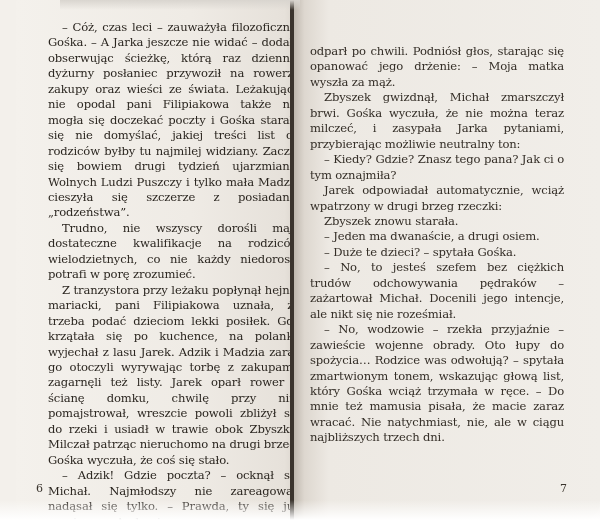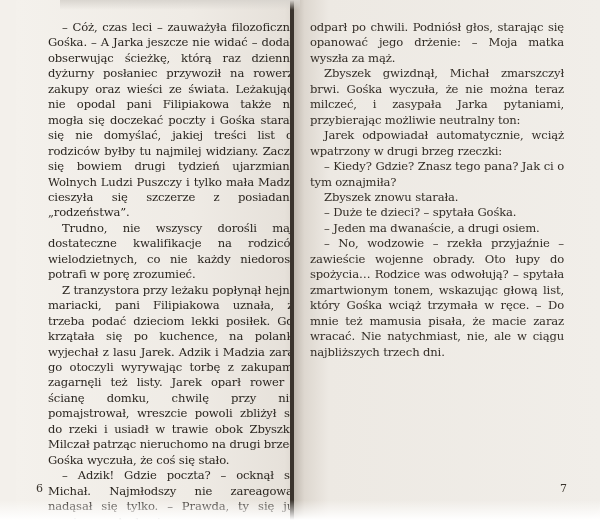--- a/index.html
+++ b/index.html
@@ -38,21 +38,21 @@
     .text-block {
       position: absolute;
       font-size: 11.6px;
       line-height: 15.45px;
       text-align: justify;
       letter-spacing: -0.15px;
     }
     .page-left .text-block { left: 32px; top: 20px; width: 252px; }
     .page-right .text-block { left: 18px; top: 20px; width: 254px; color: #332d26; }
     .para { margin: 0; text-indent: 14px; }
-    .para.noindent { text-indent: 0; }
+    .para.noindent { text-indent: 0; margin-top: 24px; }
     .page-number {
       position: absolute; top: 482px;
       font-size: 11px; color: #3a342d;
     }
     .page-left .page-number { left: 20px; }
     .page-right .page-number { left: 268px; }
     .bottom-fade {
       position: absolute; left: 0; bottom: 0; width: 600px; height: 20px;
       background: linear-gradient(to bottom, rgba(255,255,255,0), #ffffff);
     }
@@ -69,25 +69,26 @@
       <p class="para">– Adzik! Gdzie poczta? – ocknął się Michał. Najmłodszy nie zareagował, nadąsał się tylko. – Prawda, ty się już uważasz za Andrzeja, przepraszam.</p>
 
     </div>
     <div class="page-number">6</div>
   </div>
 
   <div class="page page-right">
     <div class="text-block">
       <p class="para noindent">odparł po chwili. Podniósł głos, starając się opanować jego drżenie: – Moja matka wyszła za mąż.</p>
       <p class="para">Zbyszek gwizdnął, Michał zmarszczył brwi. Gośka wyczuła, że nie można teraz milczeć, i zasypała Jarka pytaniami, przybierając możliwie neutralny ton:</p>
+      <p class="para">– Kiedy? Gdzie? Znasz tego pana? Jak ci o tym oznajmiła?</p>
       <p class="para">Jarek odpowiadał automatycznie, wciąż wpatrzony w drugi brzeg rzeczki:</p>
-      <p class="para">– Kiedy? Gdzie? Znasz tego pana? Jak ci o tym oznajmiła?</p>
       <p class="para">Zbyszek znowu starała.</p>
+      <p class="para">– Jeden ma dwanaście, a drugi osiem.</p>
       <p class="para">– Duże te dzieci? – spytała Gośka.</p>
-      <p class="para">– Jeden ma dwanaście, a drugi osiem.</p>
+      <p class="para">– No, to jesteś szefem bez ciężkich trudów odchowywania pędraków – zażartował Michał. Docenili jego intencje, ale nikt się nie roześmiał.</p>
       <p class="para">– No, wodzowie – rzekła przyjaźnie – zawieście wojenne obrady. Oto łupy do spożycia… Rodzice was odwołują? – spytała zmartwionym tonem, wskazując głową list, który Gośka wciąż trzymała w ręce. – Do mnie też mamusia pisała, że macie zaraz wracać. Nie natychmiast, nie, ale w ciągu najbliższych trzech dni.</p>
 
     </div>
     <div class="page-number">7</div>
   </div>
 
   <div class="spine"></div>
   <div class="top-shadow"></div>
   <div class="bottom-fade"></div>
 </div>

